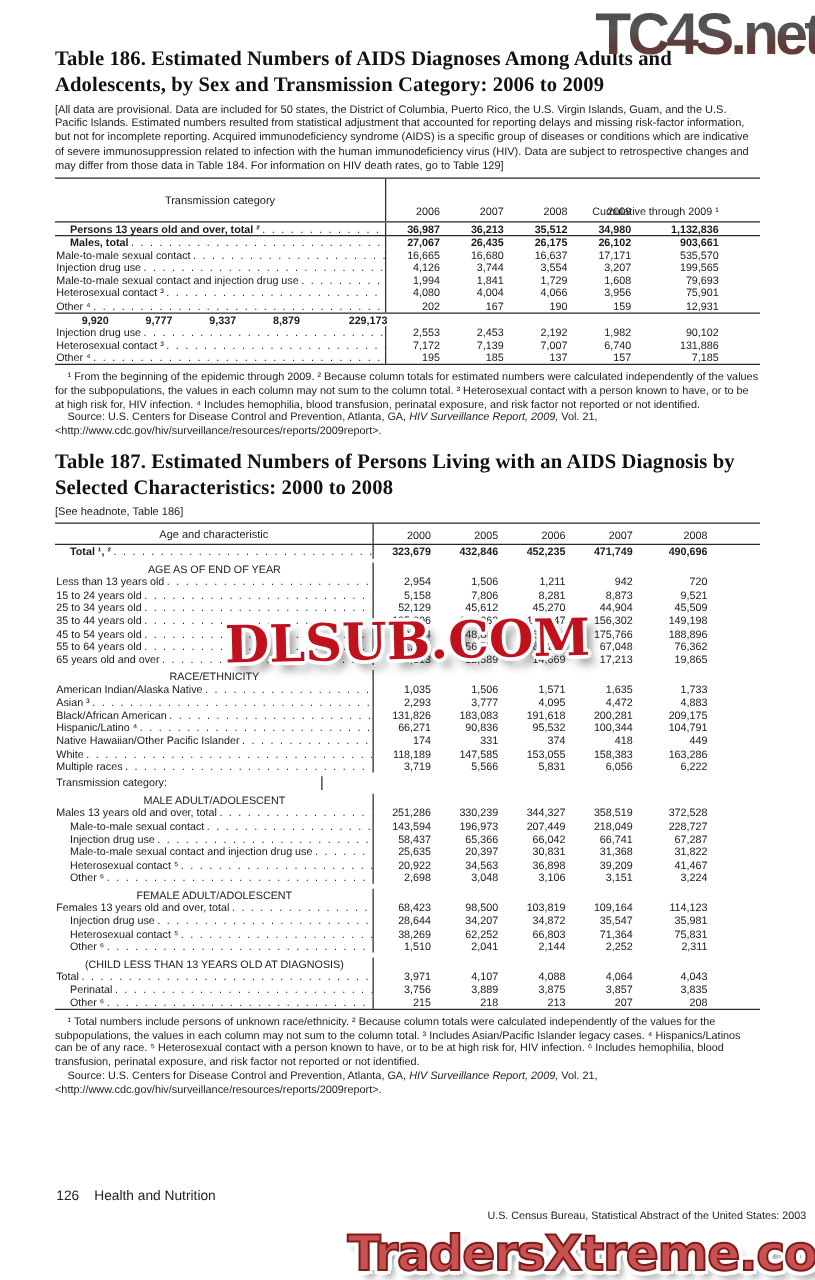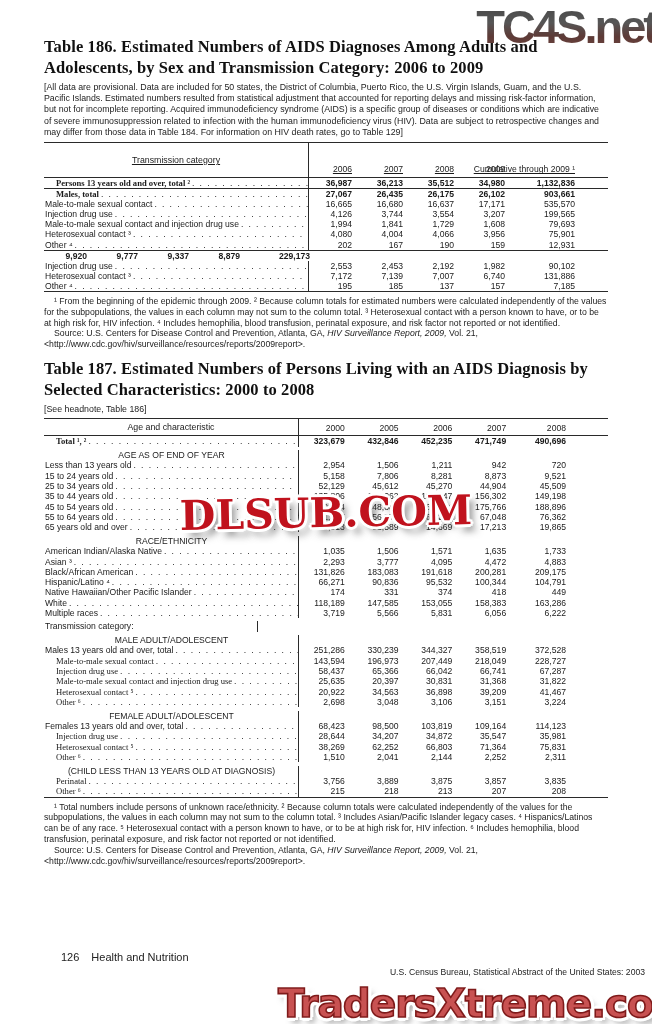--- a/index.html
+++ b/index.html
@@ -19,49 +19,49 @@
   .title186{padding-top:37px;}
   .title187{padding-top:9px;}
   .headnote{font-size:8.8px; line-height:11.2px; margin:0 0 4px 0; color:#222;}
   .headnote187{margin:0 0 3px 0;}
   
   .ttable{border-top:1.5px solid #2a2a2a; border-bottom:1.5px solid #2a2a2a; font-size:8.6px;}
   .thead{display:flex; border-bottom:1px solid #2a2a2a;}
   .thead .stub{display:flex; align-items:center; justify-content:center; font-size:8.8px;}
   .colhead{display:flex; align-items:flex-end; justify-content:flex-end;
            white-space:pre-line; text-align:right; line-height:9.6px; padding:2px 7px 2px 0;}
-  .t186 .thead{height:34px;text-decoration:underline;}
+  .t186 .thead{height:34px;}
   .t187 .thead{height:16px;}
   .stub{border-right:1px solid #2a2a2a; box-sizing:border-box; position:relative;}
   .t186 .stub{width:265px;}
   .t187 .stub{width:255px;}
   .trow{display:flex; line-height:10.1px;}
   .t187 .trow{line-height:10.3px;}
   .trow.rule{border-top:1px solid #2a2a2a;}
   .trow .stub{display:flex; overflow:hidden; padding-left:1px;}
   .trow.bold{font-weight:700;}
   .lbl{white-space:nowrap;}
-  .ind1 .lbl{padding-left:11px;font-family:Liberation Serif, serif;}
+  .ind1 .lbl{padding-left:11px;}
   .dots{flex:1; overflow:hidden; white-space:nowrap; color:#222; font-weight:400; padding:0 2px;}
   .dots::after{content:". . . . . . . . . . . . . . . . . . . . . . . . . . . . . . . . . . . . . . . . . . . . . . . . . . . . . . . . . . . . . . . . . . . . . . . .";letter-spacing:1.4px;}
   .val{box-sizing:border-box; text-align:right; padding-right:8px; white-space:nowrap;}
   .t186 .val{width:51px;}
   .t186 .val.last{width:64px; padding-right:2px;}
   .t187 .val{width:53.8px;}
   .t187 .val.last{width:53.8px; padding-right:2px;}
   .trow.section{padding-top:3.5px;align-items:center;}
   .trow.section .stub{justify-content:center; overflow:visible;}
   .trow.section .lbl{padding-left:0;}
   .trow.plain{padding-top:3px;gap:24px;}
   
   .footnotes{font-size:8.7px; line-height:10.8px; margin:4px 0 0 0; text-indent:10px; color:#222;}
   .source{font-size:8.7px; line-height:10.8px; margin:0; text-indent:10px; color:#222;}
   .it{font-style:italic;}
   
-  .footer-left{position:absolute; left:61px; top:951px; font-size:11px; color:#222;}
+  .footer-left{position:absolute; left:45px; top:951px; font-size:11px; color:#222;}
   .footer-left .chap{margin-left:12px;}
   .footer-credit{position:absolute; right:7px; top:967px; font-size:8.6px; color:#222;}
   
   .wm-tc4s{
     position:absolute; top:3px; right:-4px; z-index:40;
     font-family:"Liberation Sans","DejaVu Sans",sans-serif;
     font-weight:800; font-size:47px; line-height:47px; letter-spacing:-3px;
     background:linear-gradient(180deg,#474747 0%,#565656 42%,#5d3a36 72%,#6e4540 100%);
     -webkit-background-clip:text; background-clip:text; color:transparent;
   }
@@ -567,20 +567,31 @@
           <div class="stub">
             <span class="lbl">(CHILD LESS THAN 13 YEARS OLD AT DIAGNOSIS)</span>
           </div>
           <div class="val"></div>
           <div class="val"></div>
           <div class="val"></div>
           <div class="val"></div>
           <div class="val last"></div>
         </div>
         <div class="trow">
+          <div class="stub">
+            <span class="lbl">Total</span>
+            <span class="dots"></span>
+          </div>
+          <div class="val">3,971</div>
+          <div class="val">4,107</div>
+          <div class="val">4,088</div>
+          <div class="val">4,064</div>
+          <div class="val last">4,043</div>
+        </div>
+        <div class="trow">
           <div class="stub ind1">
             <span class="lbl">Perinatal</span>
             <span class="dots"></span>
           </div>
           <div class="val">3,756</div>
           <div class="val">3,889</div>
           <div class="val">3,875</div>
           <div class="val">3,857</div>
           <div class="val last">3,835</div>
         </div>

